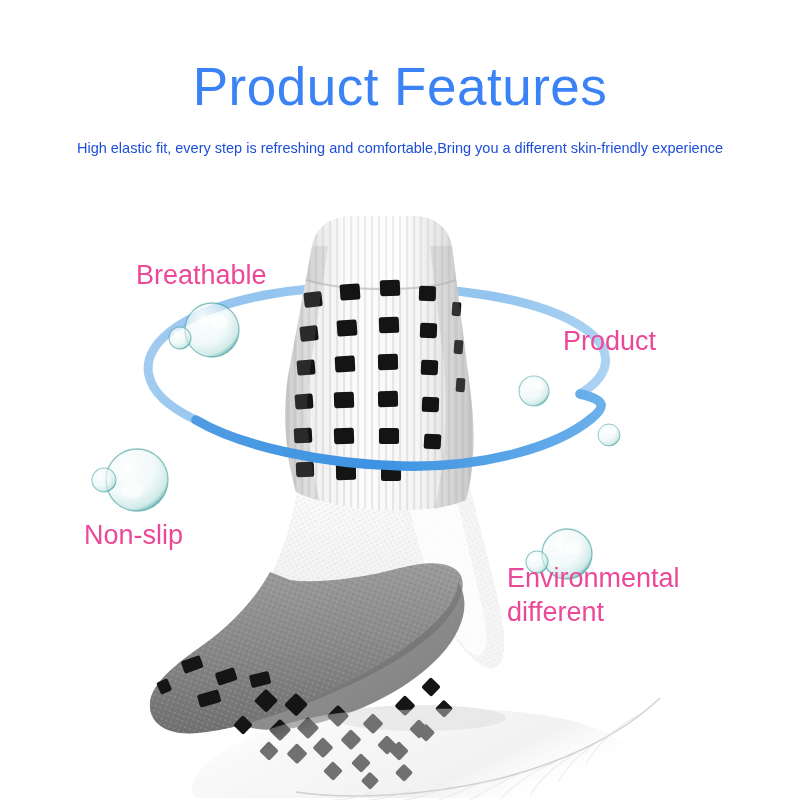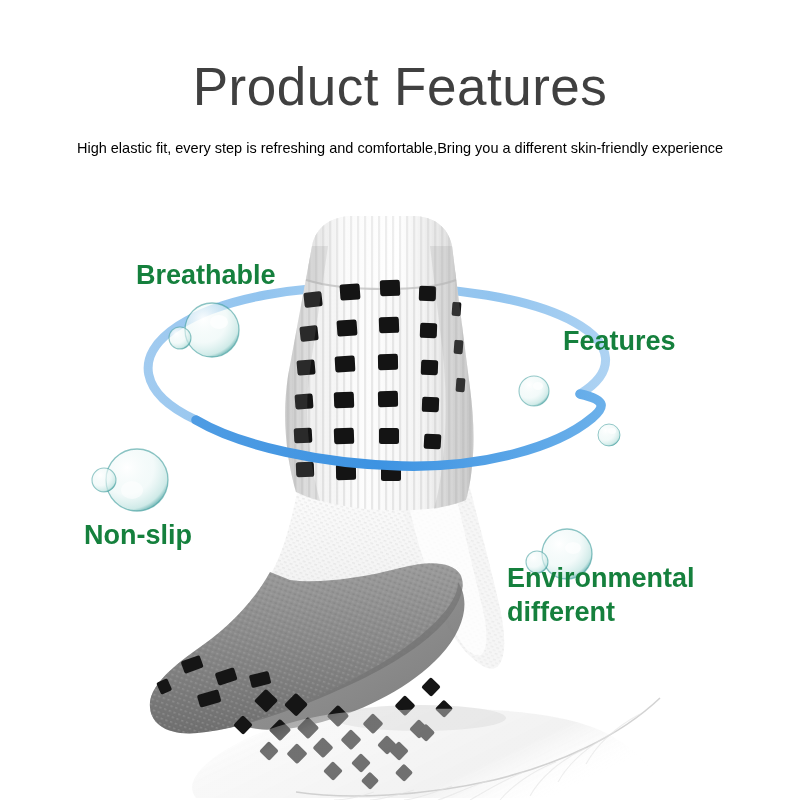--- a/index.html
+++ b/index.html
@@ -28,44 +28,44 @@
     height: 180px;
   }
   #title {
     position: absolute;
     left: 0;
     top: 56px;
     width: 800px;
     text-align: center;
     font-size: 53px;
     font-weight: 400;
-    color: #404040;
+    color: #3b82f6;
     letter-spacing: 0.5px;
     line-height: 62px;
     white-space: nowrap;
   }
   #subtitle {
     position: absolute;
     left: 0;
     top: 138px;
     width: 800px;
     text-align: center;
     font-size: 14.5px;
     font-weight: 400;
-    color: #000000;
+    color: #1d4ed8;
     line-height: 20px;
     white-space: nowrap;
   }
 
   
   .feature-label {
     position: absolute;
     font-size: 27px;
-    font-weight: 700;
-    color: #15803d;
+    font-weight: 400;
+    color: #ec4899;
     line-height: 34px;
     white-space: pre-line;
   }
   #label-breathable { left: 136px; top: 258px; }
   #label-wearable   { left: 563px; top: 324px; }
   #label-nonslip    { left: 84px;  top: 518px; text-align: center; }
   #label-eco        { left: 507px; top: 561px; }
 
   
   #stage {
@@ -430,20 +430,20 @@
           <path d="M 452 606 C 430 614 412 620 404 620"></path>
           <path d="M 414 610 C 394 616 378 620 370 620"></path>
           <path d="M 374 612 C 356 618 342 620 334 620"></path>
         </g>
       </g>
     </svg>
   </div>
 
   <div class="feature-label" id="label-breathable">Breathable</div>
 
-  <div class="feature-label" id="label-wearable">Features</div>
+  <div class="feature-label" id="label-wearable">Product</div>
 
   <div class="feature-label" id="label-nonslip">Non-slip</div>
 
   <div class="feature-label" id="label-eco">Environmental
 different</div>
 
 </div>
 
 </body></html>

